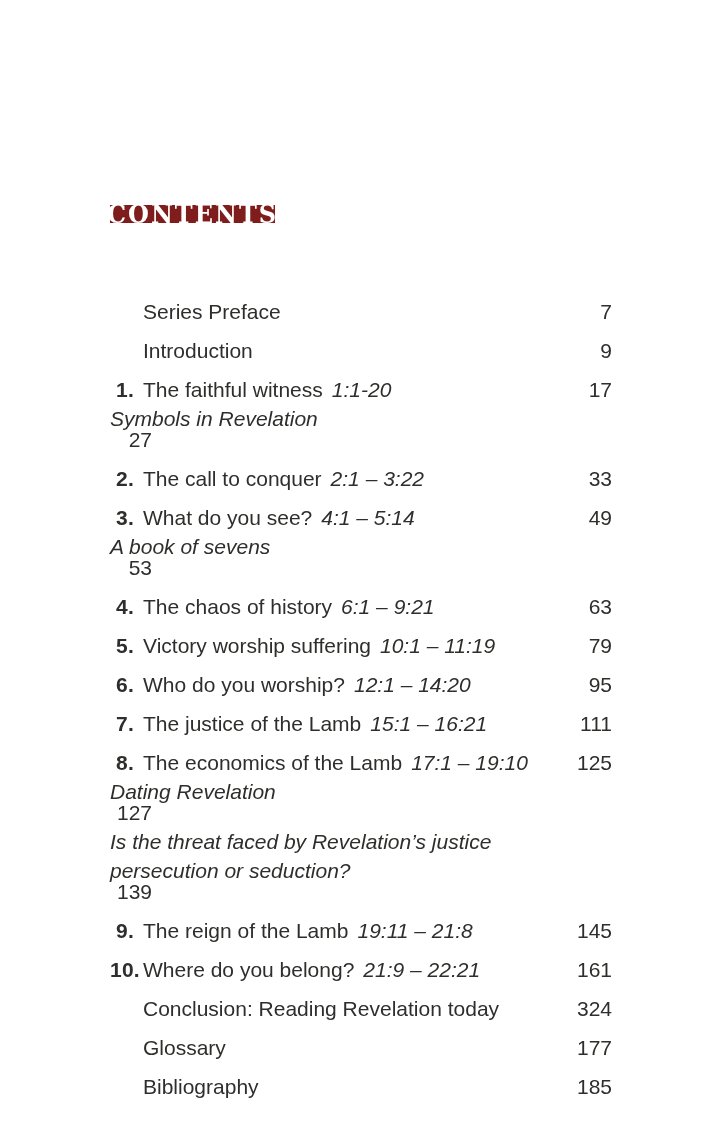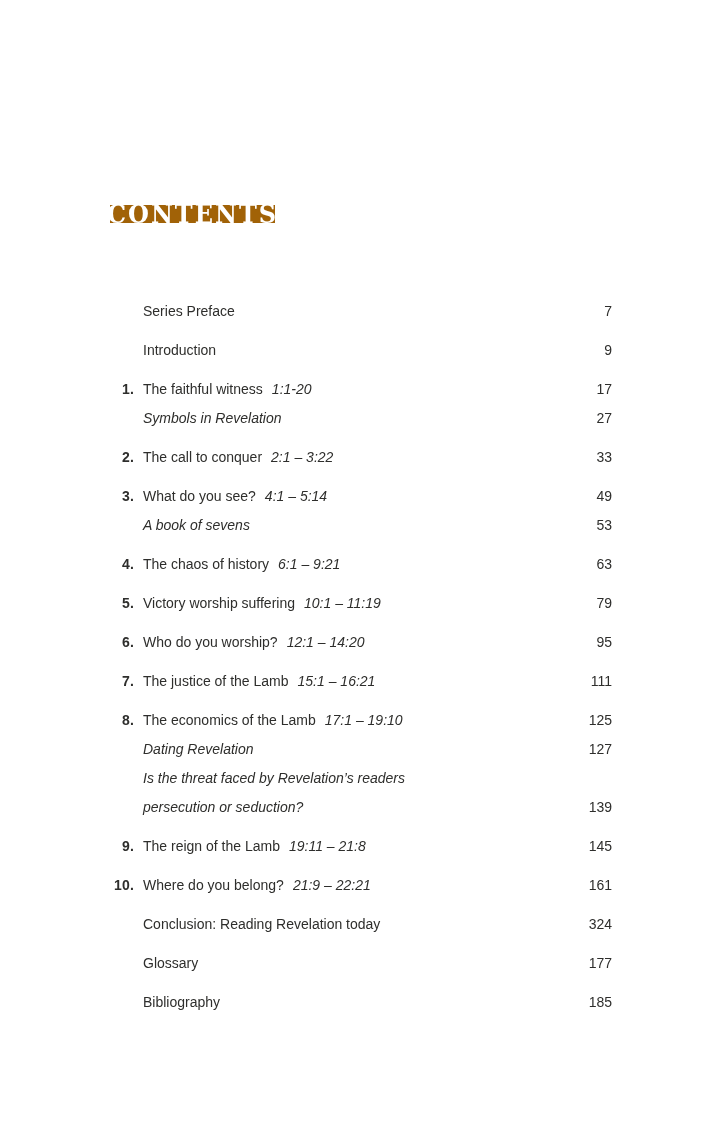--- a/index.html
+++ b/index.html
@@ -12,48 +12,48 @@
     font-family: "Liberation Sans", sans-serif;
     color: #2e2e2c;
     overflow: hidden;
   }
   .contents-box {
     position: absolute;
     left: 110px;
     top: 205px;
     width: 165px;
     height: 18px;
-    background: #a16207;
+    background: #7f1d1d;
     display: flex;
     align-items: center;
     justify-content: center;
   }
   .contents-title {
     color: #ffffff;
     font-family: "DejaVu Serif", serif;
     font-weight: bold;
     font-size: 24px;
     letter-spacing: 2px;
     transform: scaleY(1.05);
   }
   .toc {
     position: absolute;
     left: 110px;
     top: 301px;
     width: 502px;
-    font-size: 14px;
+    font-size: 21px;
   }
   .row {
     display: flex;
     align-items: baseline;
     line-height: 21px;
     margin-top: 18px;
   }
   .row:first-child { margin-top: 0; }
-  .row.sub { margin-top: 8px; }
+  .row.sub { margin-top: 8px; flex-direction: column; }
   .num {
     flex: none;
     width: 24px;
     text-align: right;
     font-weight: bold;
     margin-right: 9px;
     letter-spacing: 0.2px;
   }
   .title { flex: 1; padding-right: 10px; }
   .row.italic .title { font-style: italic; }
@@ -145,21 +145,21 @@
     </div>
 
     <div class="row sub italic">
       <span class="num"></span>
       <span class="title"><span>Dating Revelation</span><span class="ref"></span></span>
       <span class="pg">127</span>
     </div>
 
     <div class="row sub italic">
       <span class="num"></span>
-      <span class="title"><span>Is the threat faced by Revelation’s readers</span><span class="ref"></span></span>
+      <span class="title"><span>Is the threat faced by Revelation’s justice</span><span class="ref"></span></span>
       <span class="pg"></span>
     </div>
 
     <div class="row sub italic">
       <span class="num"></span>
       <span class="title"><span>persecution or seduction?</span><span class="ref"></span></span>
       <span class="pg">139</span>
     </div>
 
     <div class="row main">

